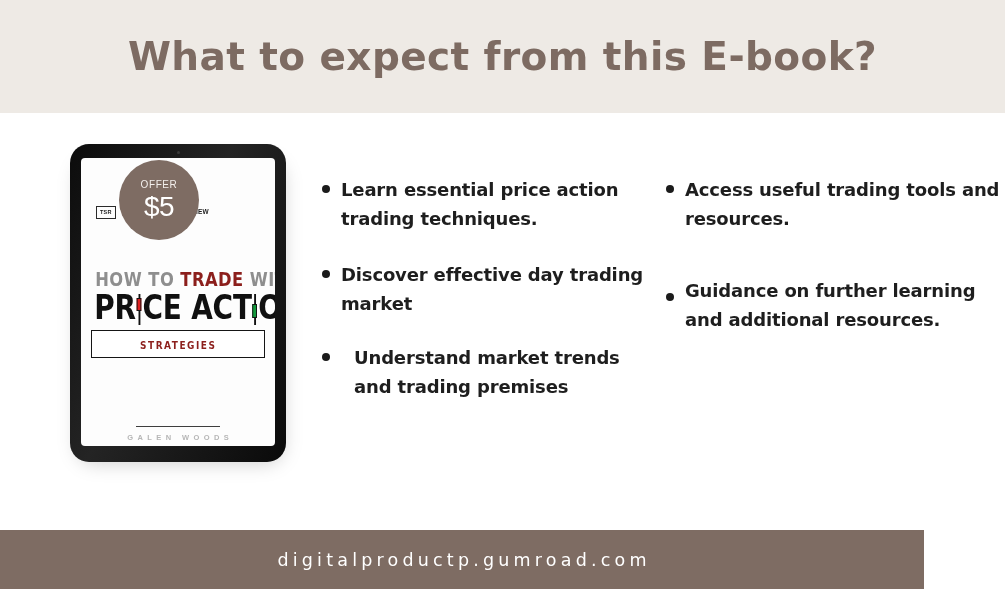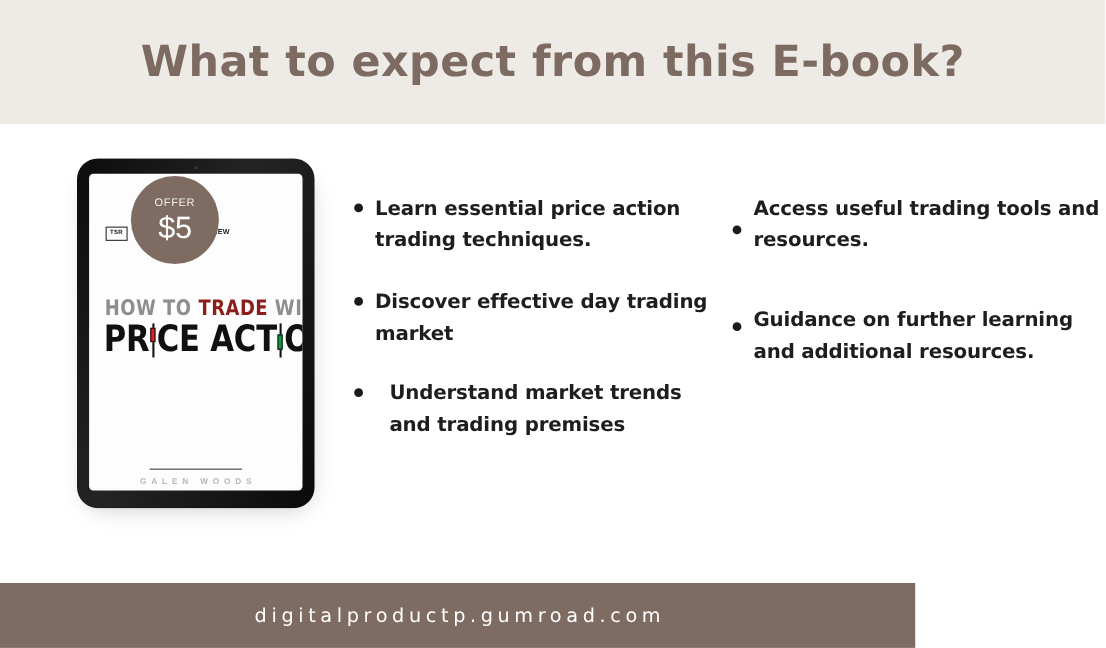--- a/index.html
+++ b/index.html
@@ -283,34 +283,34 @@
     font-weight: bold;
     line-height: 29px;
     color: #1e1e1e;
     letter-spacing: -0.15px;
   }
 
   
   .bl-0 { top: 62px;  }
   .bl-1 { top: 147px; }
   .bl-2 { top: 230px; gap: 13px; }
-  .br-0 { top: 62px; align-items: center;  }
+  .br-0 { top: 62px;  }
   .br-1 { top: 163px; }
 
   .bl-0 .bullet-dot, .bl-1 .bullet-dot,
   .bl-2 .bullet-dot { margin-top: 10px; }
   .br-0 .bullet-dot { margin-top: 10px; }
   .br-1 .bullet-dot { margin-top: 17px; }
 
   
   .footer-bar {
     position: absolute;
     left: 0;
     top: 530px;
-    width: 832px;
+    width: 924px;
     height: 59px;
     background: #7e6c63;
     display: flex;
     align-items: center;
     justify-content: center;
   }
   .footer-url {
     font-family: "DejaVu Sans", sans-serif;
     font-size: 17.5px;
     color: #ffffff;
@@ -337,20 +337,23 @@
         <div class="cover-logo">
           <span class="cover-logo-mark">TSR</span>
           <span class="cover-logo-text"><span class="w1">TRADING</span>&nbsp;<span class="w2">SETUPS</span>&nbsp;<span class="w3">REVIEW</span></span>
         </div>
 
         <div class="cover-title-block">
           <div class="line-how"><span class="grey">HOW TO </span><span class="red">TRADE</span><span class="grey"> WITH</span></div>
           <div class="line-price"><span>PR</span><span class="candle red"><span class="wick"></span><span class="body"></span></span><span>CE ACT</span><span class="candle green"><span class="wick"></span><span class="body"></span></span><span>ON</span></div>
         </div>
 
+        <div class="strategies-box">
+          <span class="inner">STRATEGIES</span>
+        </div>
 
         <div class="author-rule"></div>
         <div class="author-name">GALEN WOODS</div>
 
       </div>
     </div>
 
     <div class="offer-badge">
       <div class="offer-label">OFFER</div>
       <div class="offer-price">$5</div>

